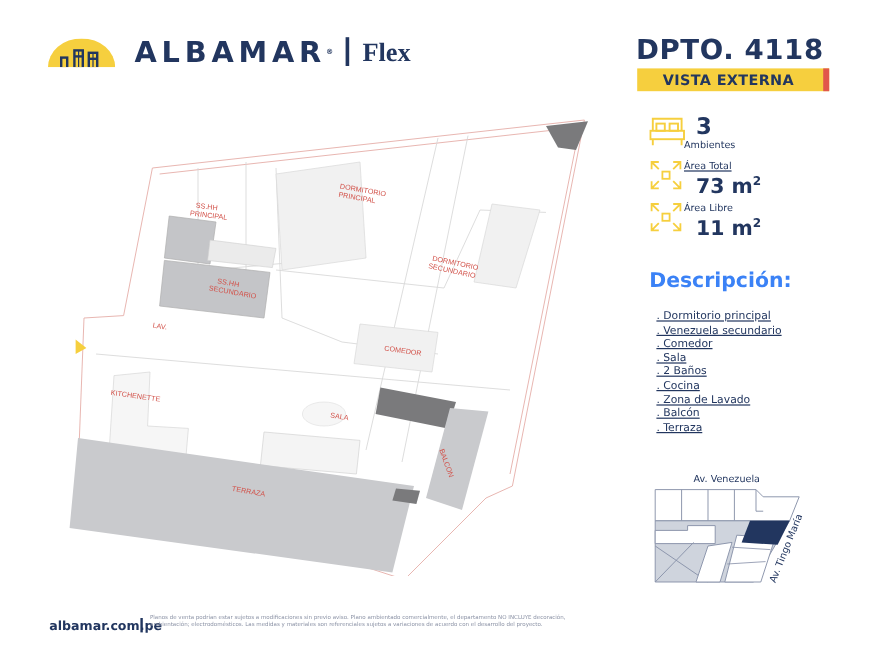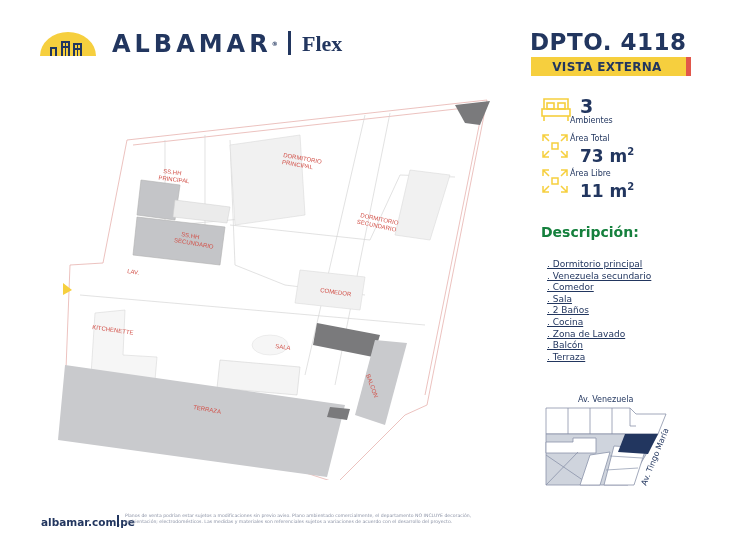--- a/index.html
+++ b/index.html
@@ -16,21 +16,21 @@
   #badge{left:531px;top:57px;width:160px;height:19px;background:#f6cf3e;display:flex;align-items:center;justify-content:center;}
   #badge span{font-weight:bold;font-size:12px;color:#22365f;letter-spacing:0.3px;margin-right:8px;}
   #badge-tab{position:absolute;right:0;top:0;width:5px;height:19px;background:#e1574b;}
   
   .stat{left:541px;width:150px;height:34px;}
   .stat svg{position:absolute;left:0;top:0;}
   .stat .lbl{position:absolute;left:29px;font-size:8px;color:#22365f;}
   .stat .val{position:absolute;left:39px;font-weight:bold;font-size:17px;color:#22365f;line-height:18px;}
   .stat .val sup{font-size:10px;}
   
-  #desc-title{left:541px;top:224px;font-weight:bold;font-size:14px;color:#15803d;}
+  #desc-title{left:541px;top:224px;font-weight:bold;font-size:17px;color:#3b82f6;}
   #desc-list{left:541px;top:253px;margin:6px;padding:0;list-style:none;text-decoration:underline;}
   #desc-list li{font-size:9px;line-height:11.6px;color:#22365f;}
   
   #map{left:538px;top:390px;width:140px;height:100px;}
   
   #site{left:41px;top:516px;font-size:10.5px;color:#22365f;font-weight:bold;}
   #site-sep{left:117px;top:515px;width:1.5px;height:12px;background:#22365f;}
   #disclaimer{left:125px;top:513px;font-size:4.6px;color:#8c93a6;line-height:6px;width:360px;}
   
   #plan{left:55px;top:95px;width:450px;height:385px;}
@@ -83,21 +83,21 @@
 <div class="abs stat" style="top:133px;">
   <svg width="28" height="26" viewBox="0 0 28 26">
     <g fill="none" stroke="#f6cf3e" stroke-width="1.5">
       <path d="M2 8 V2 H8 M2 2 L8 8"></path>
         <path d="M26 8 V2 H20 M26 2 L20 8"></path>
       <path d="M2 18 V24 H8 M2 24 L8 18"></path>
         <path d="M26 18 V24 H20 M26 24 L20 18"></path>
       <rect x="11" y="10" width="6" height="6"></rect>
     </g>
   </svg>
-  <div class="lbl" style="top:1px;">Área Total</div>
+  <div class="lbl" style="top:1px;text-decoration:underline;">Área Total</div>
   <div class="val" style="top:10px;"><span>73 m</span><sup>2</sup></div>
 </div>
 
 <div class="abs stat" style="top:168px;">
   <svg width="28" height="26" viewBox="0 0 28 26">
     <g fill="none" stroke="#f6cf3e" stroke-width="1.5">
       <path d="M2 8 V2 H8 M2 2 L8 8"></path>
         <path d="M26 8 V2 H20 M26 2 L20 8"></path>
       <path d="M2 18 V24 H8 M2 24 L8 18"></path>
         <path d="M26 18 V24 H20 M26 24 L20 18"></path>

